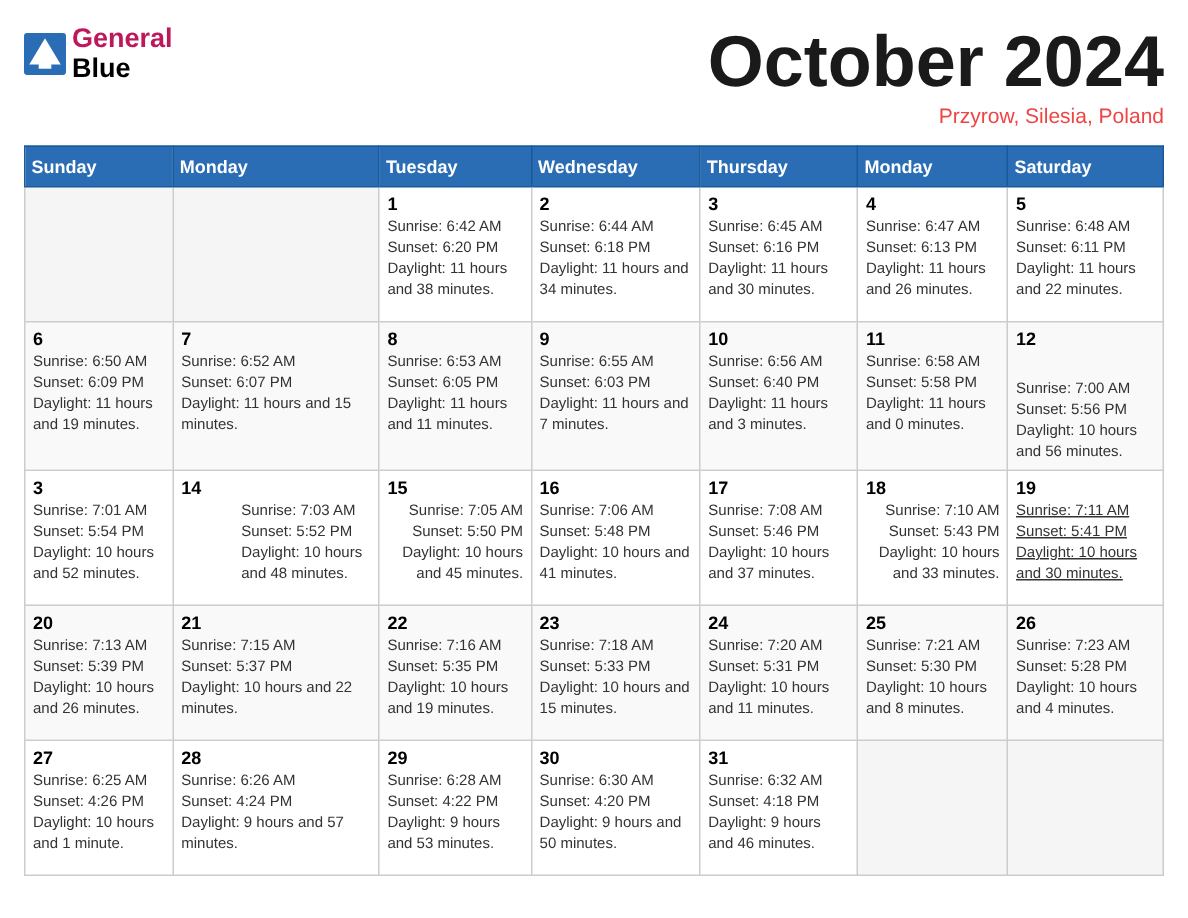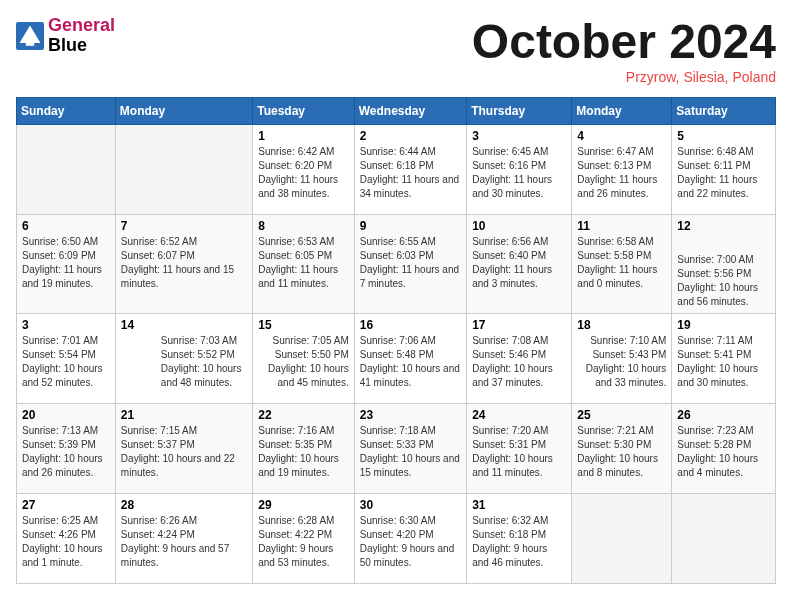--- a/index.html
+++ b/index.html
@@ -232,21 +232,21 @@
 Daylight: 10 hours and 37 minutes.</div>
         </td>
         <td>
           <span class="day-num">18</span>
           <div class="day-info" style="white-space: pre-line; text-align: right;">Sunrise: 7:10 AM
 Sunset: 5:43 PM
 Daylight: 10 hours and 33 minutes.</div>
         </td>
         <td>
           <span class="day-num">19</span>
-          <div class="day-info" style="white-space: pre-line;">Sunrise: 7:11 AM
+          <div class="day-info" style="white-space: pre-line; text-decoration: underline;">Sunrise: 7:11 AM
 Sunset: 5:41 PM
 Daylight: 10 hours and 30 minutes.</div>
         </td>
       </tr>
       <tr>
         <td>
           <span class="day-num">20</span>
           <div class="day-info" style="white-space: pre-line;">Sunrise: 7:13 AM
 Sunset: 5:39 PM
 Daylight: 10 hours and 26 minutes.</div>
@@ -309,20 +309,20 @@
         </td>
         <td>
           <span class="day-num">30</span>
           <div class="day-info" style="white-space: pre-line;">Sunrise: 6:30 AM
 Sunset: 4:20 PM
 Daylight: 9 hours and 50 minutes.</div>
         </td>
         <td>
           <span class="day-num">31</span>
           <div class="day-info" style="white-space: pre-line;">Sunrise: 6:32 AM
-Sunset: 6:18 PM
+Sunset: 4:18 PM
 Daylight: 9 hours and 46 minutes.</div>
         </td>
         <td class="empty-cell"></td>
         <td class="empty-cell"></td>
       </tr>
     </tbody>
 </table>
 
 </body></html>

